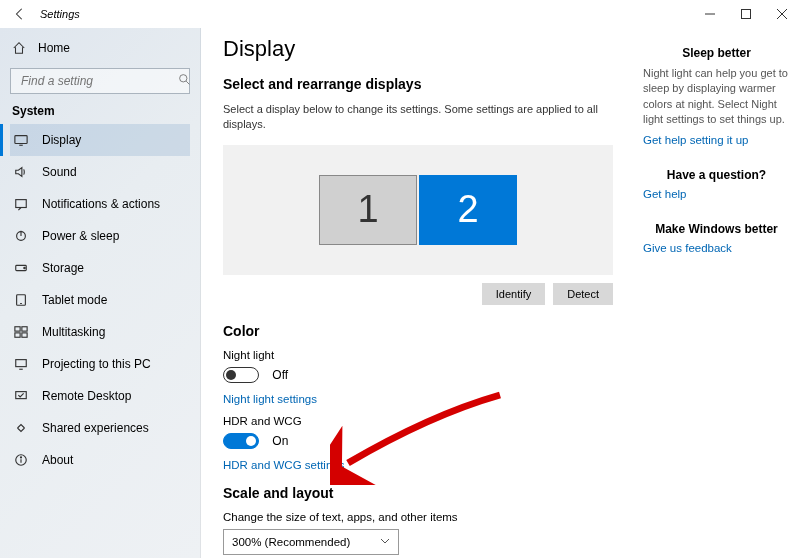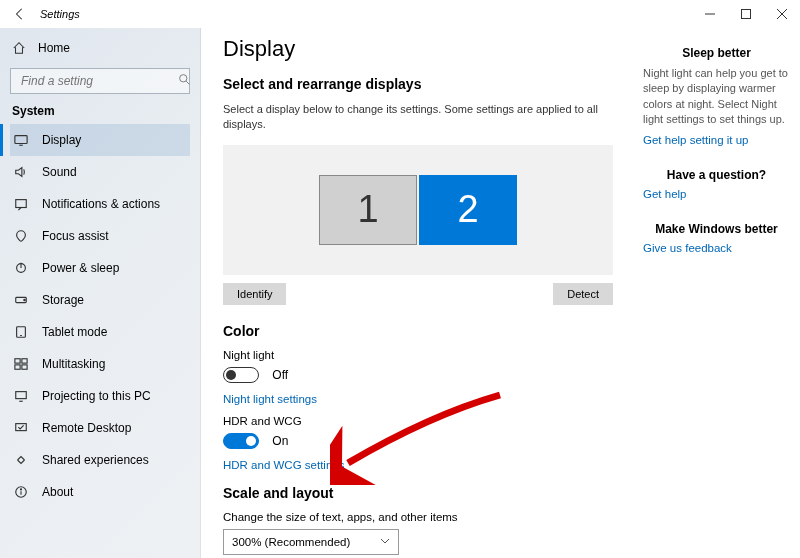--- a/index.html
+++ b/index.html
@@ -24,21 +24,21 @@
   .content { flex: 1; display: flex; padding: 8px 0 0 22px; overflow: hidden; }
   .centercol { width: 390px; }
   .rightcol { flex:1; padding: 10px 10px 0 30px; }
   h1 { font-size: 22px; font-weight: 400; margin-bottom: 14px; }
   h2 { font-size: 14px; font-weight: 600; margin: 6px 0 10px 0; }
   .desc { font-size: 11px; color: #333; margin-bottom: 12px; line-height: 1.4; }
   .displaybox { background: #f1f1f1; height: 130px; position: relative; display:flex; align-items:center; justify-content:center; gap:0; }
   .monitor { height: 70px; display:flex; align-items:center; justify-content:center; font-size: 38px; font-weight: 300; }
   .mon1 { width: 98px; background:#d0d0d0; border:1px solid #888; color:#333; }
   .mon2 { width: 98px; background:#0078d7; color:#fff; margin-left: 2px; }
-  .idrow { display:flex; justify-content:space-between; gap:16px; margin-top:8px; }
+  .idrow { display:flex; justify-content:flex-end; gap:8px; margin-top:8px; }
   .greybtn { background:#d8d8d8; border:none; padding:5px 14px; font-size:11px; cursor:pointer; }
   .toggle { width: 36px; height: 16px; border-radius: 10px; border:1px solid #333; position:relative; display:inline-block; vertical-align:middle; }
   .toggle.off { background:#fff; }
   .toggle.off .knob { position:absolute; width:10px; height:10px; border-radius:50%; background:#333; left:2px; top:2px; }
   .toggle.on { background:#0078d7; border-color:#0078d7; }
   .toggle.on .knob { position:absolute; width:10px; height:10px; border-radius:50%; background:#fff; right:2px; top:2px; }
   .toggle-label { display:inline-block; margin-left:10px; font-size:12px; vertical-align:middle; }
   .link { color:#0066b4; font-size:11.5px; cursor:pointer; margin: 10px 0; display:block; }
   .fieldlabel { font-size:11.5px; margin-bottom:6px; }
   .selectbox { width: 176px; height:26px; border:1px solid #999; display:flex; align-items:center; padding:0 8px; font-size:11.5px; justify-content:space-between; }
@@ -117,28 +117,20 @@
           <svg viewBox="0 0 16 16">
             <rect x="2" y="3" width="12" height="9"></rect>
             <path d="M5 15l3-3"></path>
           </svg>
         </span>
       <span>Notifications &amp; actions</span>
     </div>
     <div class="navitem">
       <span class="icon">
           <svg viewBox="0 0 16 16">
-            <path d="M8 2a5 5 0 0 1 5 5c0 3-4 7-5 7s-5-4-5-7a5 5 0 0 1 5-5z"></path>
-          </svg>
-        </span>
-      <span>Focus assist</span>
-    </div>
-    <div class="navitem">
-      <span class="icon">
-          <svg viewBox="0 0 16 16">
             <circle cx="8" cy="8" r="5"></circle>
             <line x1="8" y1="2" x2="8" y2="8"></line>
           </svg>
         </span>
       <span>Power &amp; sleep</span>
     </div>
     <div class="navitem">
       <span class="icon">
           <svg viewBox="0 0 16 16">
             <rect x="2" y="5" width="12" height="6" rx="1"></rect>

